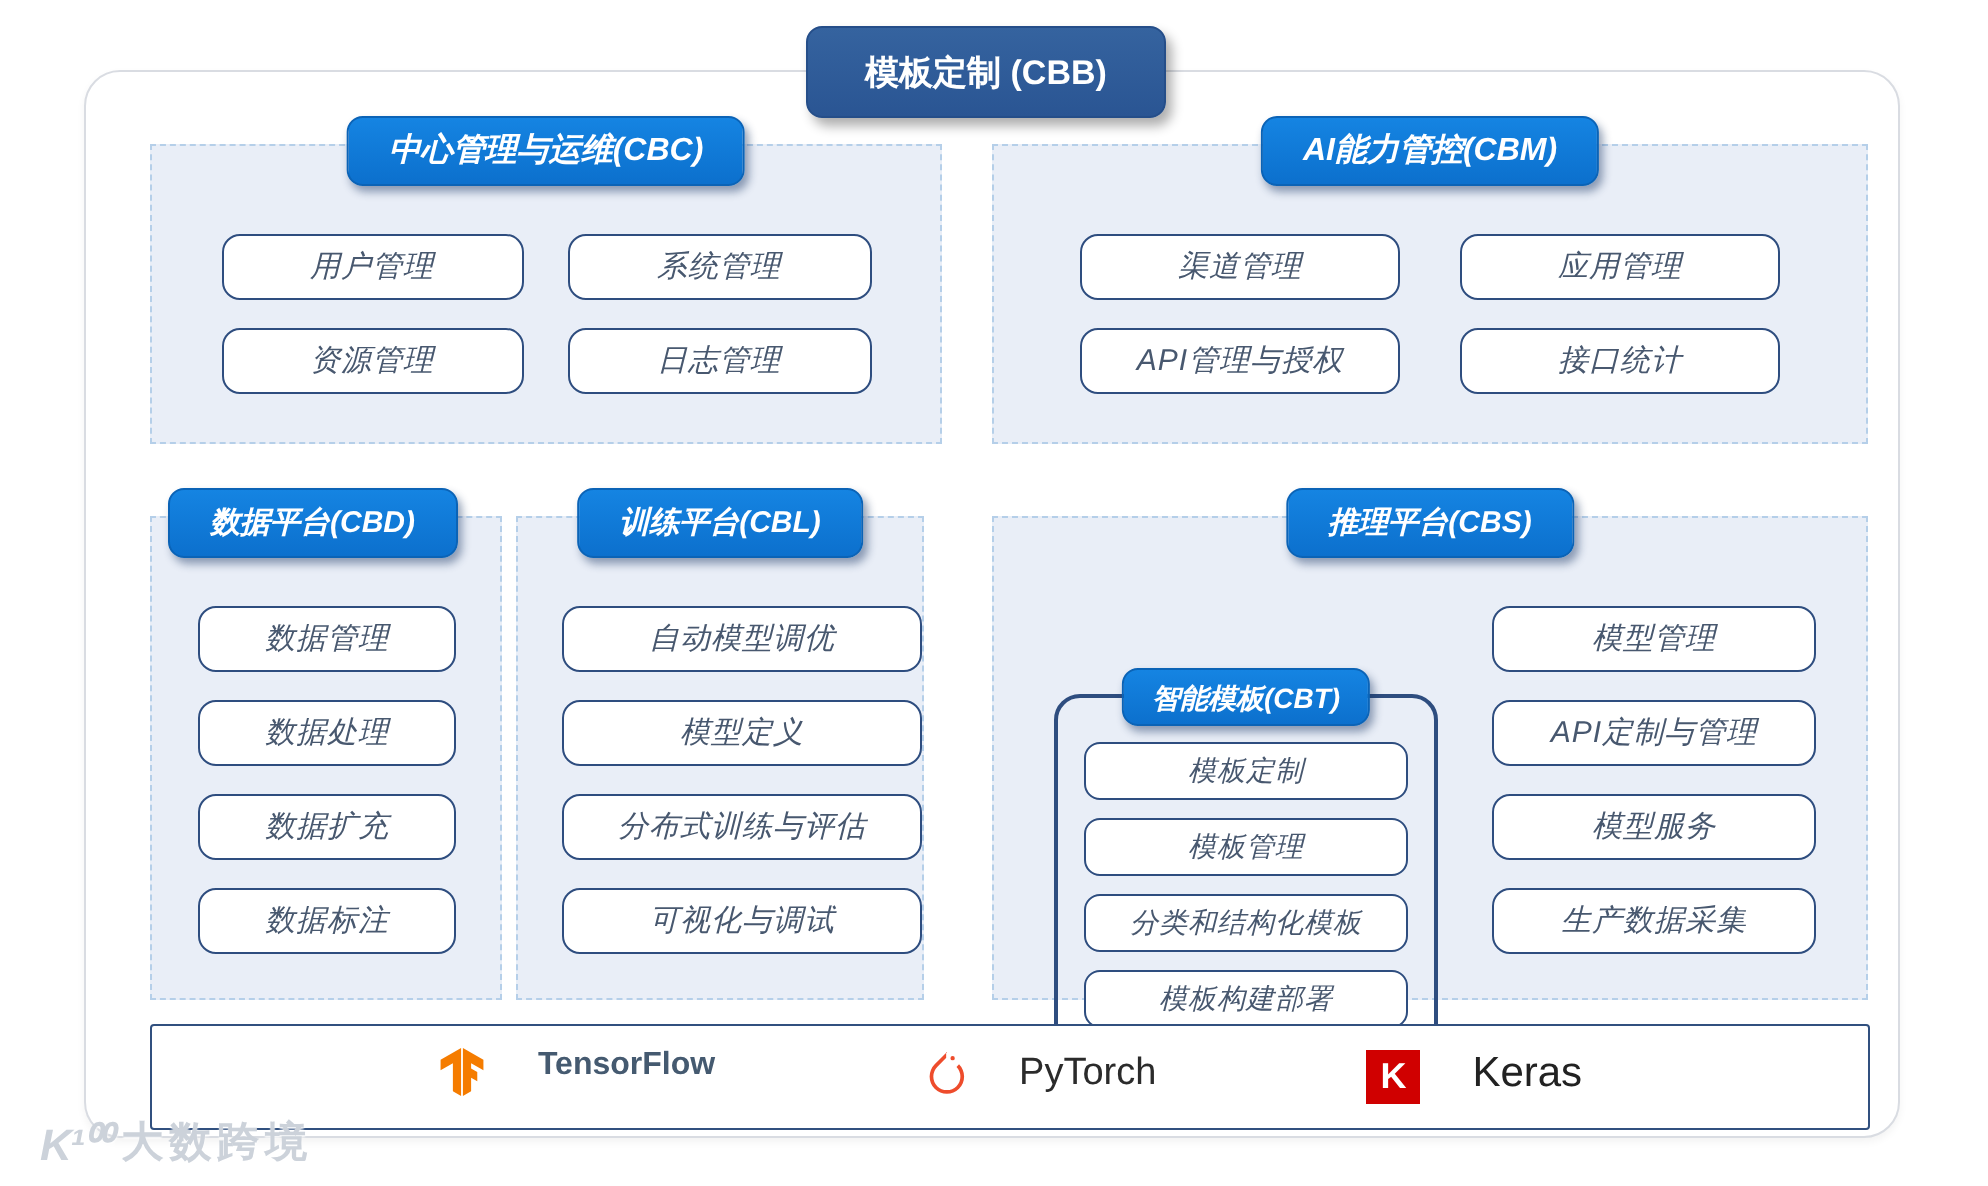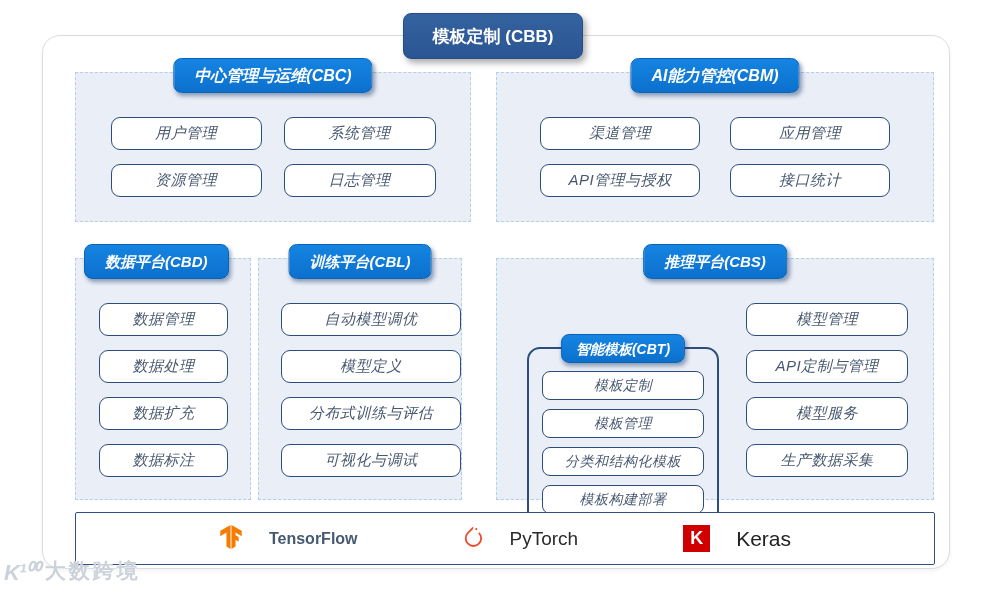--- a/index.html
+++ b/index.html
@@ -63,35 +63,35 @@
     border:2px solid #2e4d7f; border-radius:13px;margin-top:36px;
   }
   .cbt-col { position:absolute; top:22px; left:13px; right:13px; display:grid; row-gap:9px; }
   .cbt-col .mod { height:29px; font-size:14px; border-radius:8px; }
 
   .frameworks-bar {
     position:absolute; left:75px; top:512px; width:860px; height:53px;
     background:#fff; border:1px solid #31507f; border-radius:2px;
     display:flex; align-items:center; justify-content:center; gap:105px;
   }
-  .fw { display:flex; align-items:center; gap:26px; }
+  .fw { display:flex; align-items:flex-start; gap:26px; }
   .fw-tf-text { font-size:16px; font-weight:700; color:#455a70; }
   .fw-pt-text { font-size:19px; color:#2b2b2b; }
   .fw-keras-text { font-size:21px; color:#222; }
   .keras-square {
     width:27px; height:27px; background:#d00000; color:#fff;
     display:flex; align-items:center; justify-content:center;
     font-size:18px; font-weight:700;
   }
 
   .watermark {
     position:absolute; left:4px; top:556px; display:flex; align-items:center; gap:6px;
     color:#ccd2da; font-weight:700; z-index:6; text-shadow:0 1px 1px rgba(255,255,255,.8);
   }
-  .watermark-logo { font-size:22px; font-style:italic; letter-spacing:-1px; }
+  .watermark-logo { font-size:22px; font-style:italic; letter-spacing:-1px;margin-left:16px; }
   .watermark-text { font-size:21px; letter-spacing:3px; }
 </style>
 </head>
 <body>
 
 <div class="stage">
 
   <div class="outer"></div>
 
   <div class="badge badge-dark">模板定制 (CBB)</div>

